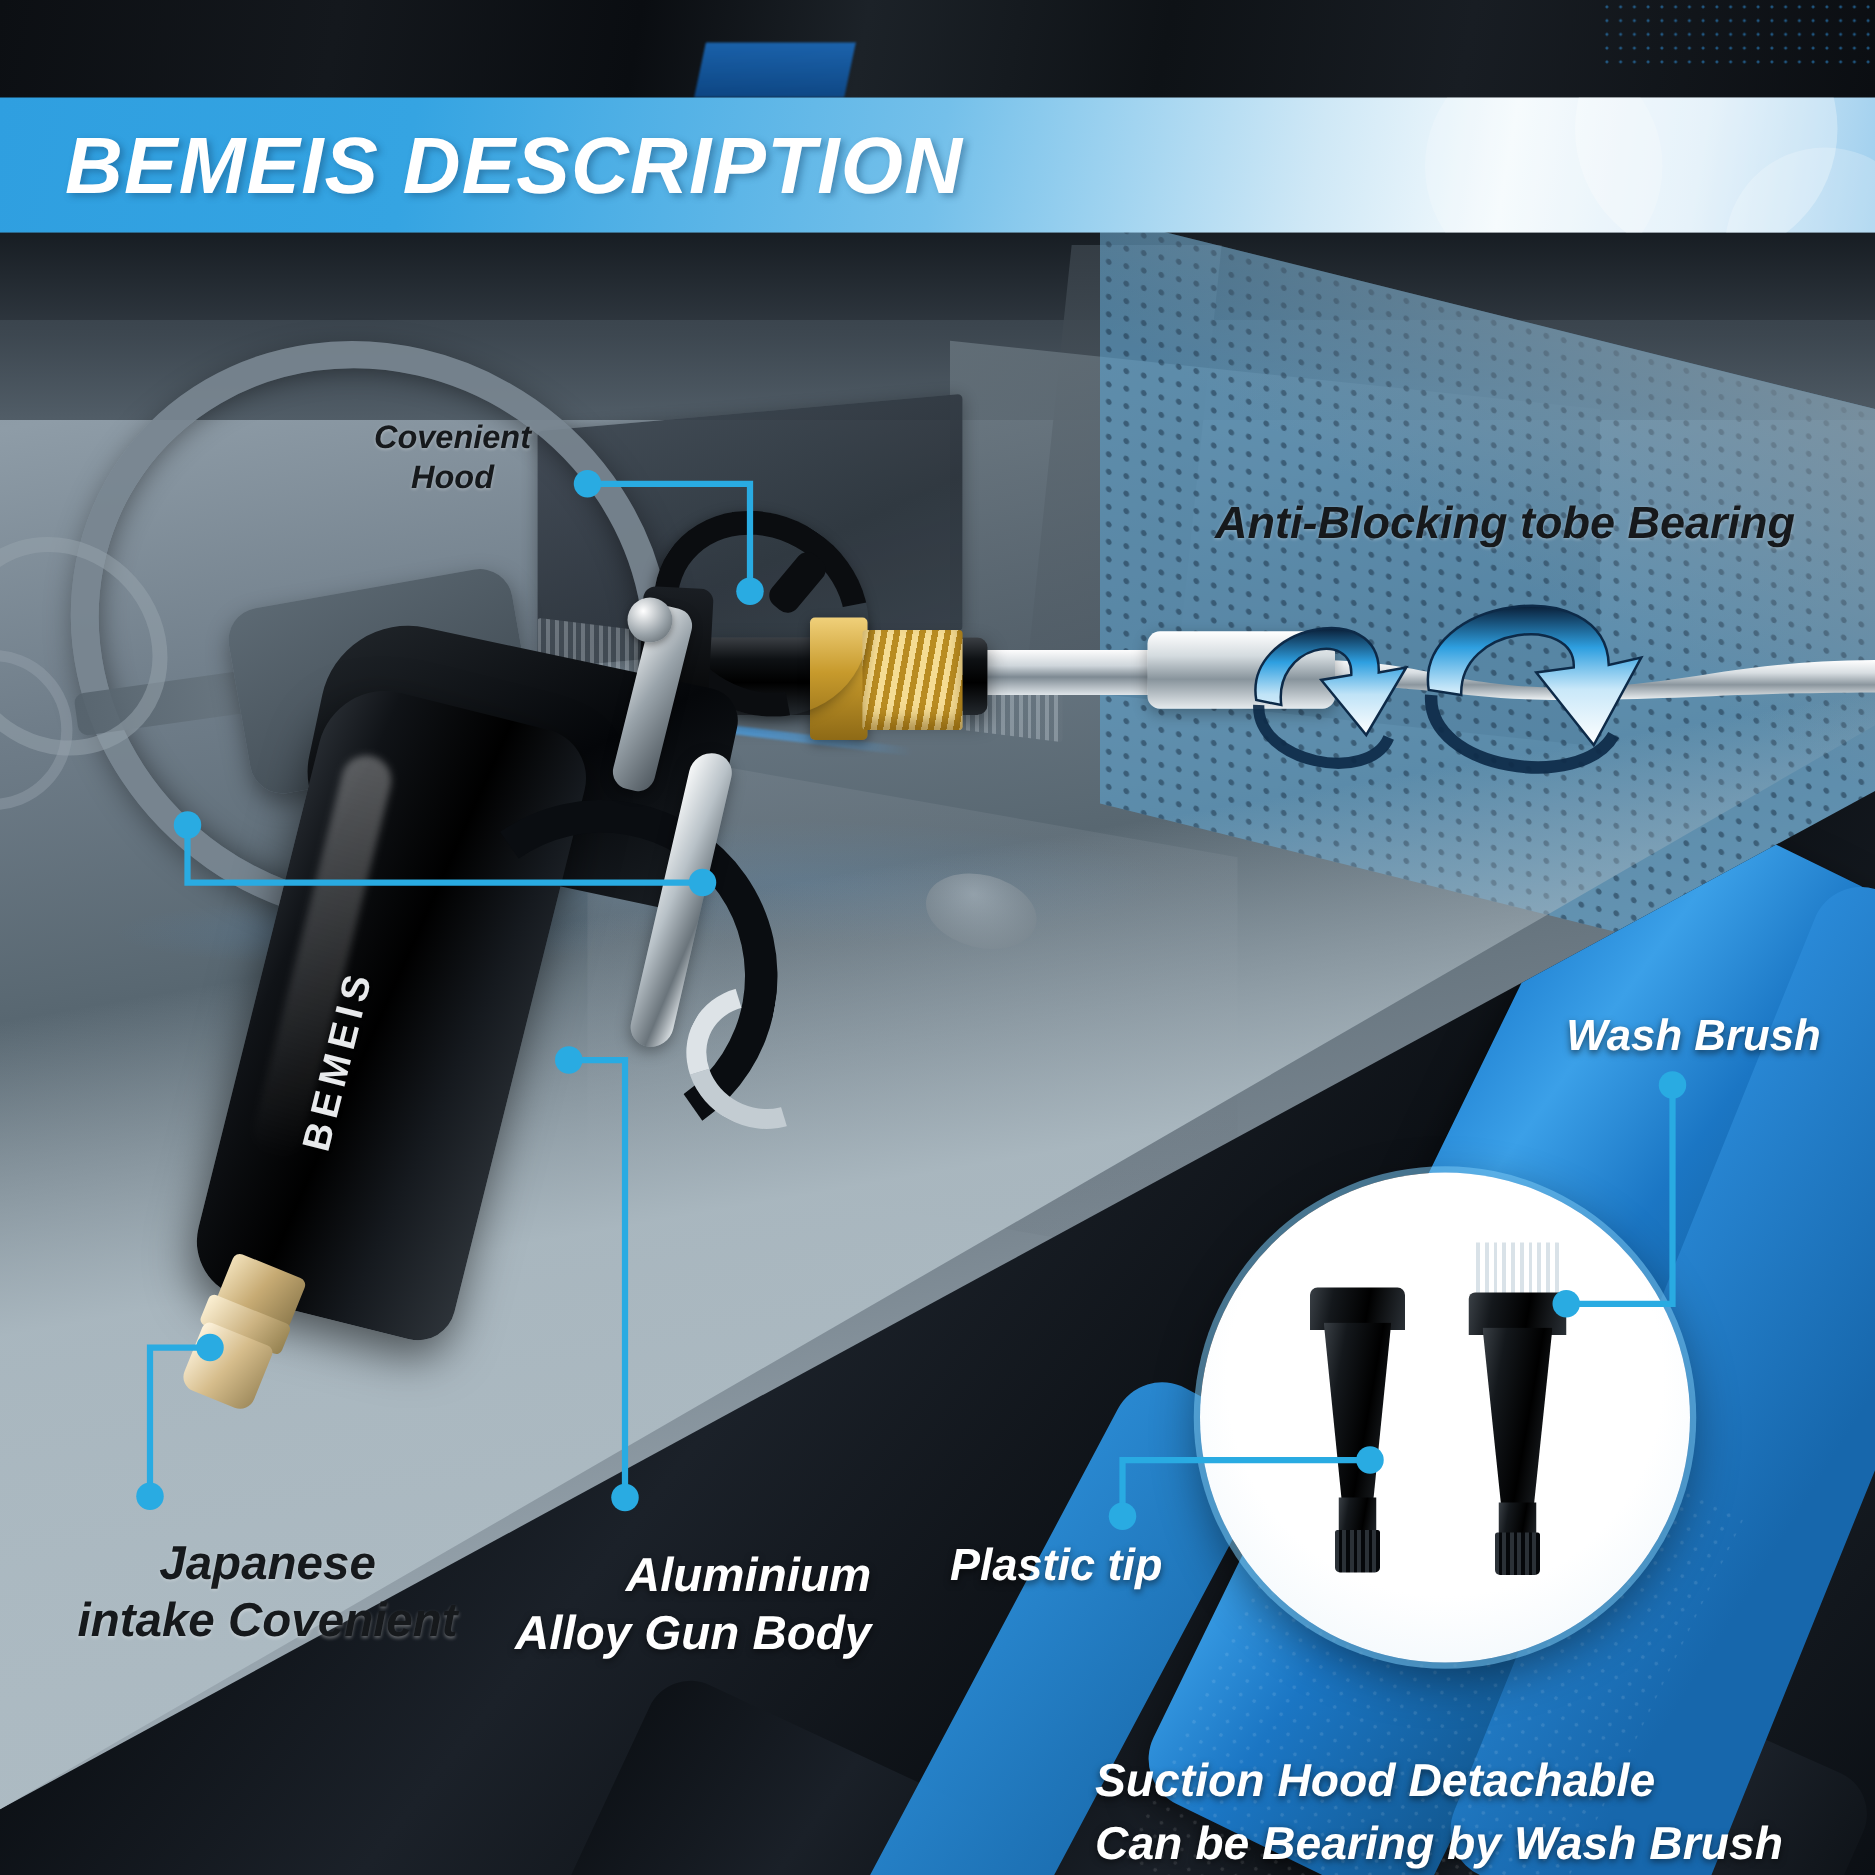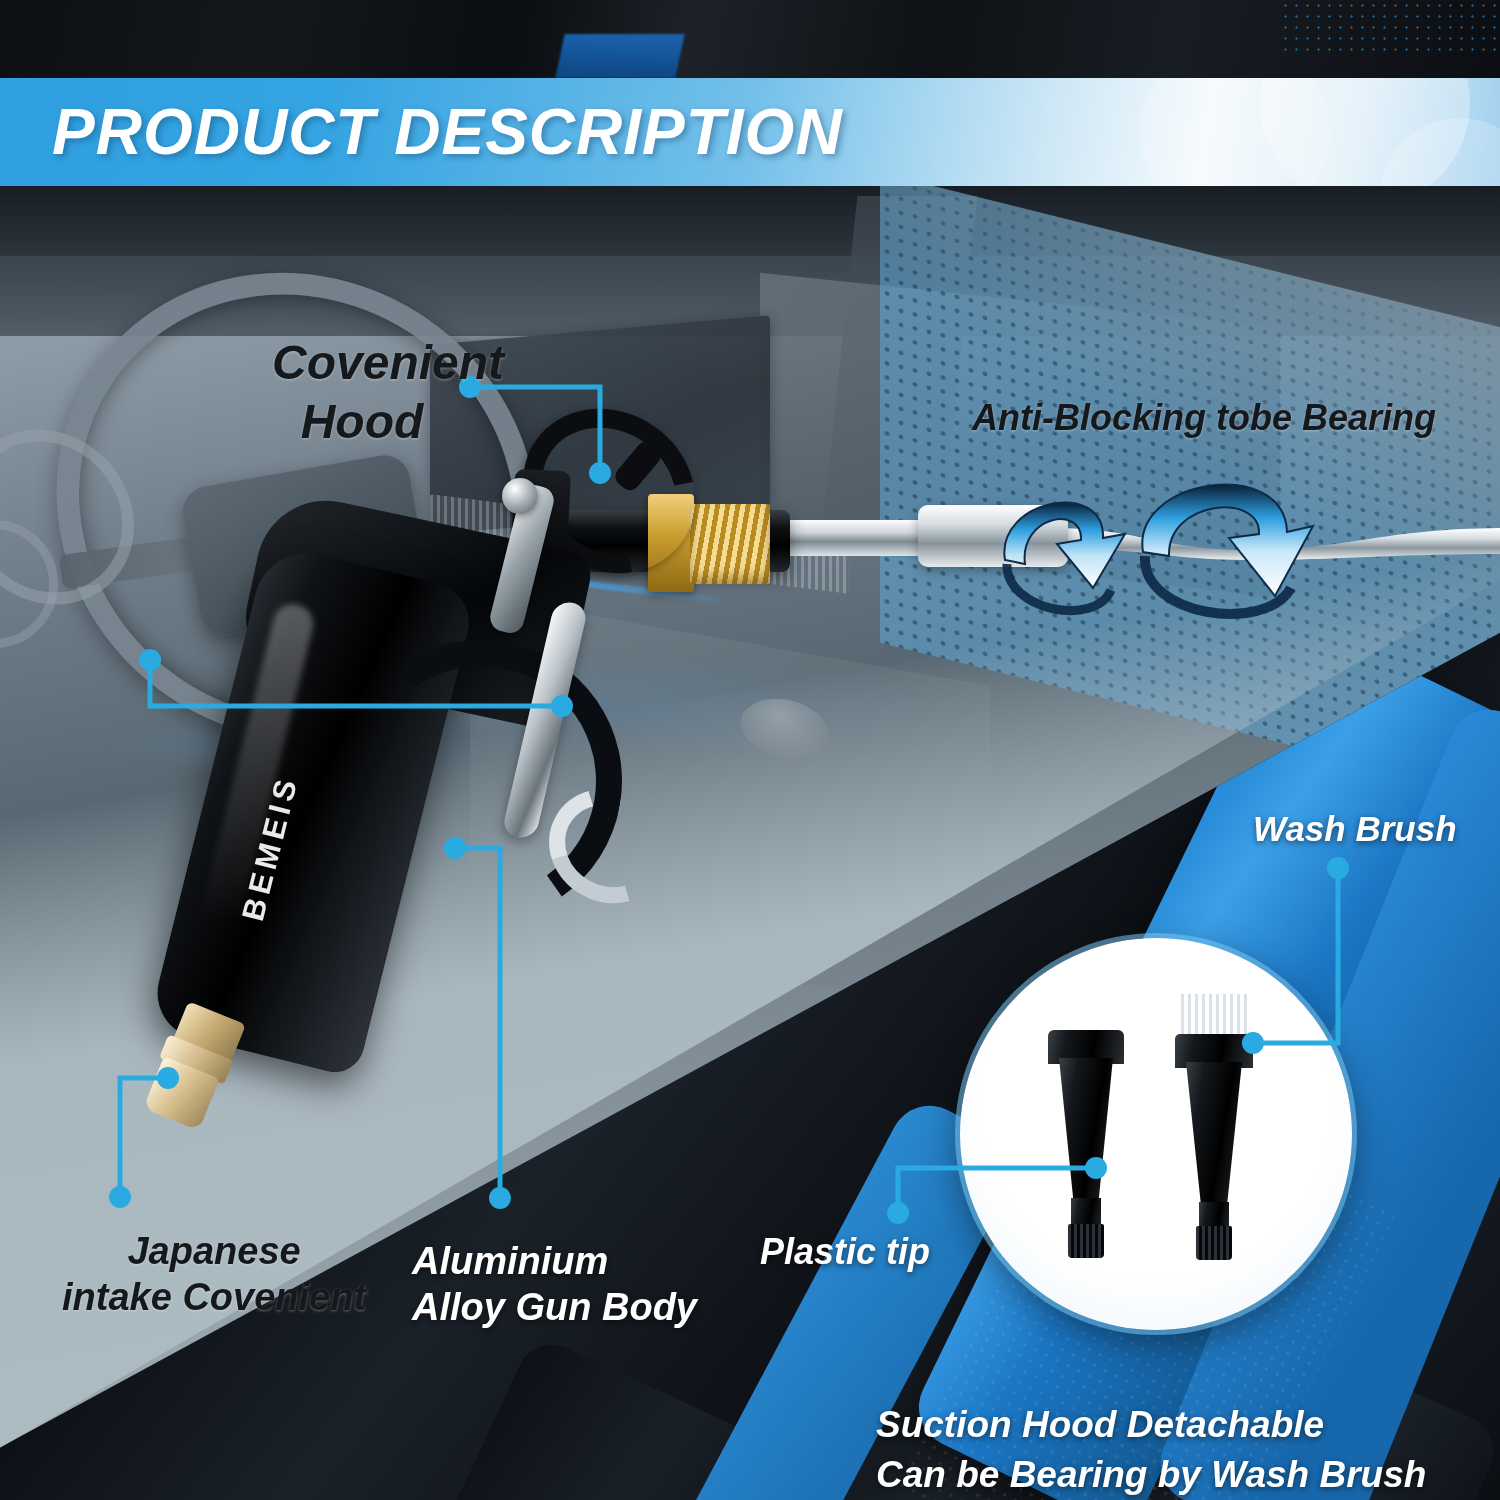--- a/index.html
+++ b/index.html
@@ -443,21 +443,21 @@
     <div class="bolster" id="bolster-d"></div>
     <div class="layer" id="sb-perf"></div>
   </div>
 
   <div class="layer" id="lightpanel"></div>
 
   <div class="layer" id="banner">
     <div class="bcircle" id="bc1"></div>
     <div class="bcircle" id="bc2"></div>
     <div class="bcircle" id="bc3"></div>
-    <div id="banner-title">PRODUCT DESCRIPTION</div>
+    <div id="banner-title">BEMEIS DESCRIPTION</div>
   </div>
 
   <div id="gun">
 
     <div id="tube2">
       <svg width="460" height="44" viewBox="0 0 460 44">
         <defs>
           <linearGradient id="chrome" x1="0" y1="0" x2="0" y2="1">
             <stop offset="0%" stop-color="#ffffff"></stop>
             <stop offset="32%" stop-color="#d8dee2"></stop>
@@ -572,37 +572,37 @@
       <circle cx="500" cy="1198" r="11"></circle>
       <circle cx="168" cy="1078" r="11"></circle>
       <circle cx="120" cy="1197" r="11"></circle>
       <circle cx="1338" cy="868" r="11"></circle>
       <circle cx="1253" cy="1043" r="11"></circle>
       <circle cx="1096" cy="1168" r="11"></circle>
       <circle cx="898" cy="1213" r="11"></circle>
     </g>
   </svg>
 
-  <div class="lbl dark" style="left:272px;top:334px;font-size:48px;text-align:center;width:180px;">
+  <div class="lbl dark" style="left:272px;top:334px;font-size:26px;text-align:center;width:180px;">
     <div>Covenient</div>
     <div>Hood</div>
   </div>
 
   <div class="lbl dark" style="left:972px;top:396px;font-size:36px;">
     <div>Anti-Blocking tobe Bearing</div>
   </div>
 
 
   <div class="lbl dark" style="left:62px;top:1228px;font-size:38px;">
     <div style="text-align:center;">Japanese</div>
     <div>intake Covenient</div>
   </div>
 
   <div class="lbl light" style="left:412px;top:1238px;font-size:38px;">
-    <div style="text-align:left;">Aluminium</div>
+    <div style="text-align:right;">Aluminium</div>
     <div>Alloy Gun Body</div>
   </div>
 
   <div class="lbl light" style="left:760px;top:1230px;font-size:36px;">
     <div>Plastic tip</div>
   </div>
 
   <div class="lbl light" style="left:1253px;top:808px;font-size:35px;">
     <div>Wash Brush</div>
   </div>

